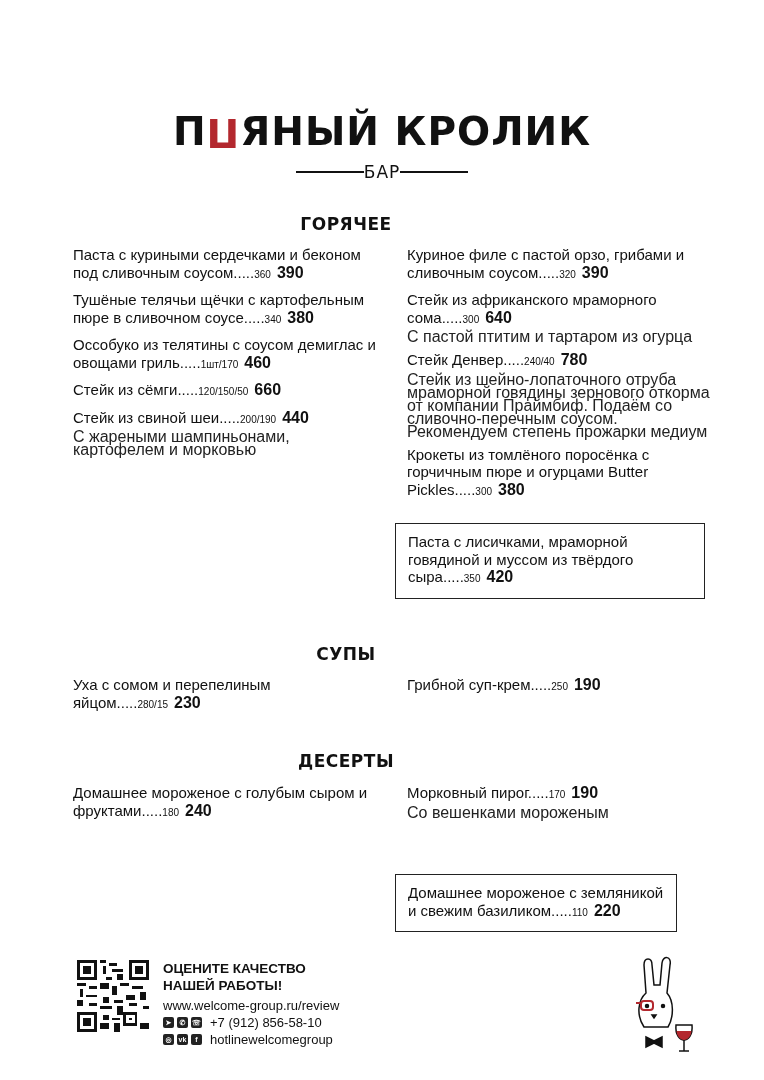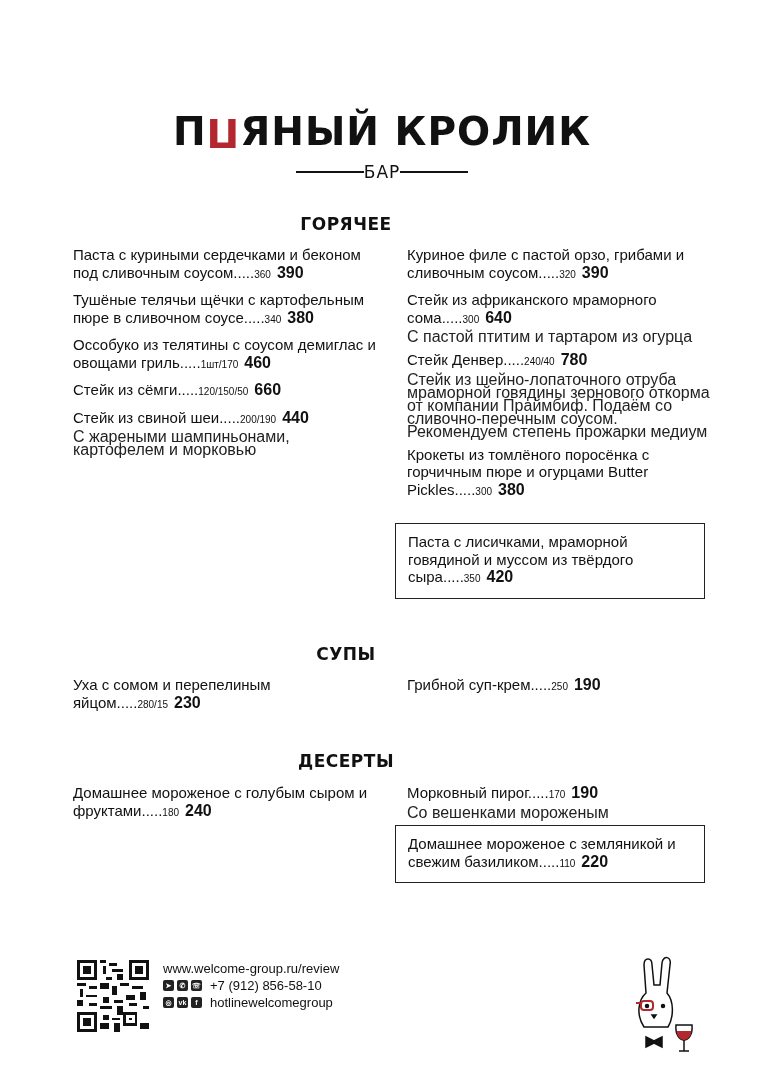--- a/index.html
+++ b/index.html
@@ -80,21 +80,21 @@
 
 <div class="section-title" style="top:751px;">ДЕСЕРТЫ</div>
 
 <div class="col" style="left:73px; top:784px; width:300px;">
   <div class="item"><span class="name">Домашнее мороженое с голубым сыром и фруктами.....</span><span class="weight">180</span><span class="price">240</span></div>
 </div>
 <div class="col" style="left:407px; top:784px;">
   <div class="item"><span class="name">Морковный пирог.....</span><span class="weight">170</span><span class="price">190</span><div class="desc">Со вешенками мороженым</div></div>
 </div>
 
-<div class="boxed" style="position:absolute; left:395px; top:825px; width:310px;">
+<div class="boxed" style="position:absolute; left:395px; top:874px; width:282px;">
   <div class="item" style="margin-bottom:0;"><span class="name">Домашнее мороженое с земляникой и свежим базиликом.....</span><span class="weight">110</span><span class="price">220</span></div>
 </div>
 
 <div class="footer">
   <svg class="qr" viewBox="0 0 25 25" shape-rendering="crispEdges">
     <rect width="25" height="25" fill="#fff"></rect>
     <g fill="#111">
       <rect x="0" y="0" width="7" height="7"></rect>
         <rect x="1" y="1" width="5" height="5" fill="#fff"></rect>
         <rect x="2" y="2" width="3" height="3"></rect>
@@ -132,20 +132,24 @@
         <rect x="18" y="20" width="1" height="1"></rect>
       <rect x="9" y="19" width="2" height="2"></rect>
         <rect x="12" y="20" width="3" height="1"></rect>
         <rect x="8" y="22" width="3" height="2"></rect>
         <rect x="13" y="22" width="2" height="3"></rect>
         <rect x="22" y="22" width="3" height="2"></rect>
         <rect x="23" y="16" width="2" height="1"></rect>
     </g>
   </svg>
   <div class="footer-text">
+    <div class="footer-title">
+      <div>ОЦЕНИТЕ КАЧЕСТВО</div>
+      <div>НАШЕЙ РАБОТЫ!</div>
+    </div>
     <div>www.welcome-group.ru/review</div>
     <div class="footer-row">
       <span class="sq-wrap">
         <span class="sq-icon">➤</span>
         <span class="sq-icon">✆</span>
         <span class="sq-icon">☏</span>
       </span>
       <span>+7 (912) 856-58-10</span>
     </div>
     <div class="footer-row">

